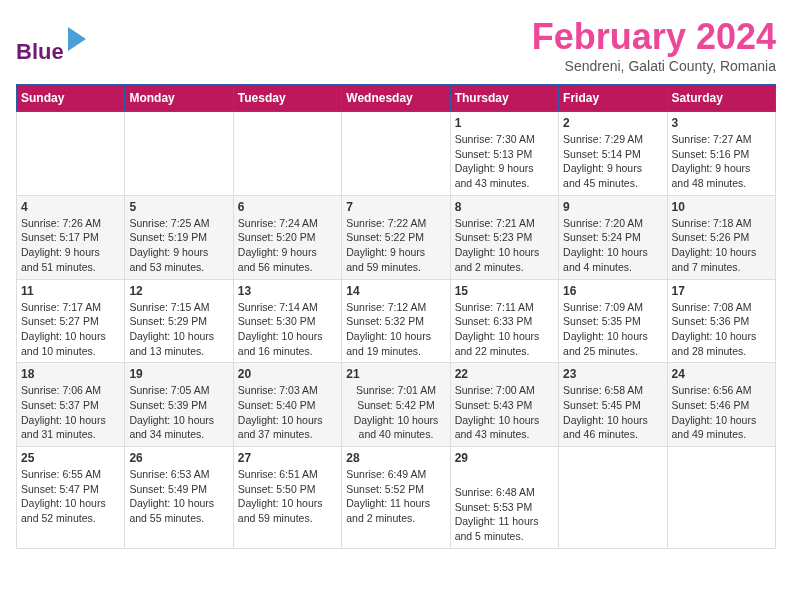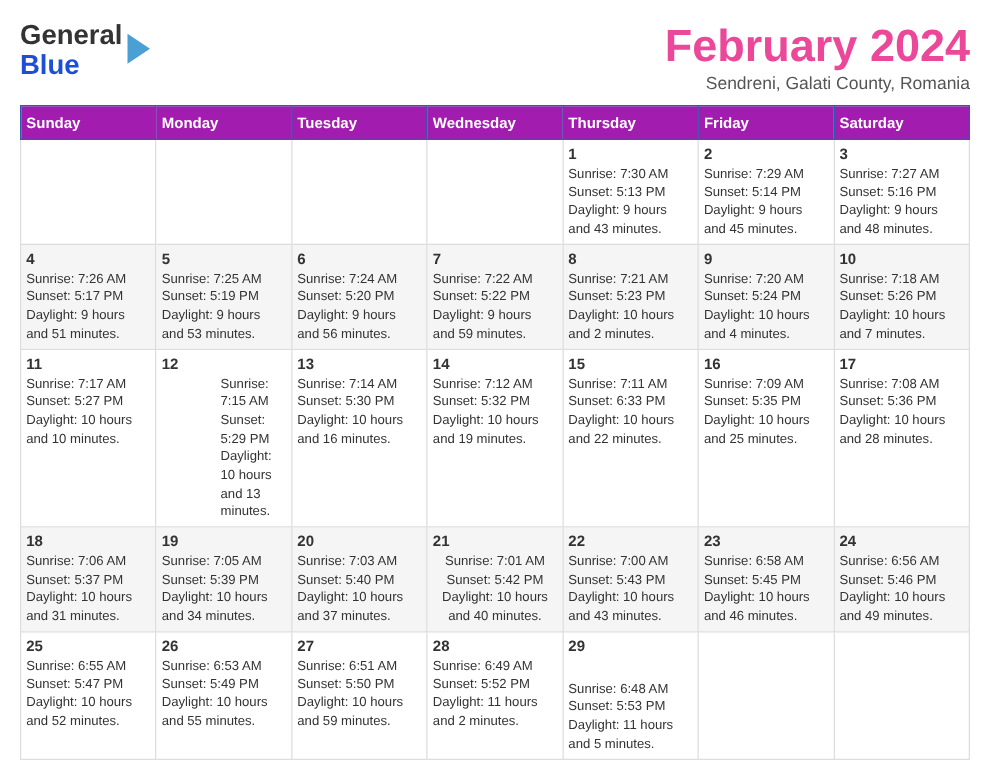--- a/index.html
+++ b/index.html
@@ -19,21 +19,21 @@
     .logo {
       display: flex;
       align-items: center;
     }
     .logo-text {
       font-size: 22px;
       font-weight: bold;
       line-height: 1.1;
     }
     .logo-text .general { color: #333; }
-    .logo-text .blue { color: #1d4ed8; }
+    .logo-text .blue { color: #701a75; }
     .logo-arrow {
       width: 0;
       height: 0;
       border-left: 18px solid #4a9fd4;
       border-top: 12px solid transparent;
       border-bottom: 12px solid transparent;
       margin-left: 4px;
       margin-top: -2px;
     }
     .title-block {
@@ -47,21 +47,21 @@
     .location {
       font-size: 14px;
       color: #555;
     }
     .calendar {
       width: 100%;
       border-collapse: collapse;
       font-size: 11px;
     }
     .calendar th {
-      background: #a21caf;
+      background: #be185d;
       color: #fff;
       padding: 6px 4px;
       text-align: left;
       font-size: 12px;
       border: 1px solid #2a5cb0;
     }
     .calendar td {
       border: 1px solid #ddd;
       padding: 4px;
       vertical-align: top;
@@ -87,21 +87,21 @@
       background: #f9f9f9;
     }
   </style>
 </head>
 <body>
 
 <div class="header">
   <div class="logo">
     <div>
       <div class="logo-text">
-        <span class="general">General</span><br>
+        <br>
         <span class="blue">Blue</span>
       </div>
     </div>
     <div class="logo-arrow"></div>
   </div>
   <div class="title-block">
     <div class="month-title">February 2024</div>
     <div class="location">Sendreni, Galati County, Romania</div>
   </div>
 </div>
@@ -200,21 +200,21 @@
       <tr>
         <td>
           <div class="day-number">11</div>
           <div class="day-info" style="white-space: pre-line;">Sunrise: 7:17 AM
 Sunset: 5:27 PM
 Daylight: 10 hours
 and 10 minutes.</div>
         </td>
         <td>
           <div class="day-number">12</div>
-          <div class="day-info" style="white-space: pre-line; margin-left: 47px;">Sunrise: 7:15 AM
+          <div class="day-info" style="white-space: pre-line;">Sunrise: 7:15 AM
 Sunset: 5:29 PM
 Daylight: 10 hours
 and 13 minutes.</div>
         </td>
         <td>
           <div class="day-number">13</div>
           <div class="day-info" style="white-space: pre-line;">Sunrise: 7:14 AM
 Sunset: 5:30 PM
 Daylight: 10 hours
 and 16 minutes.</div>

